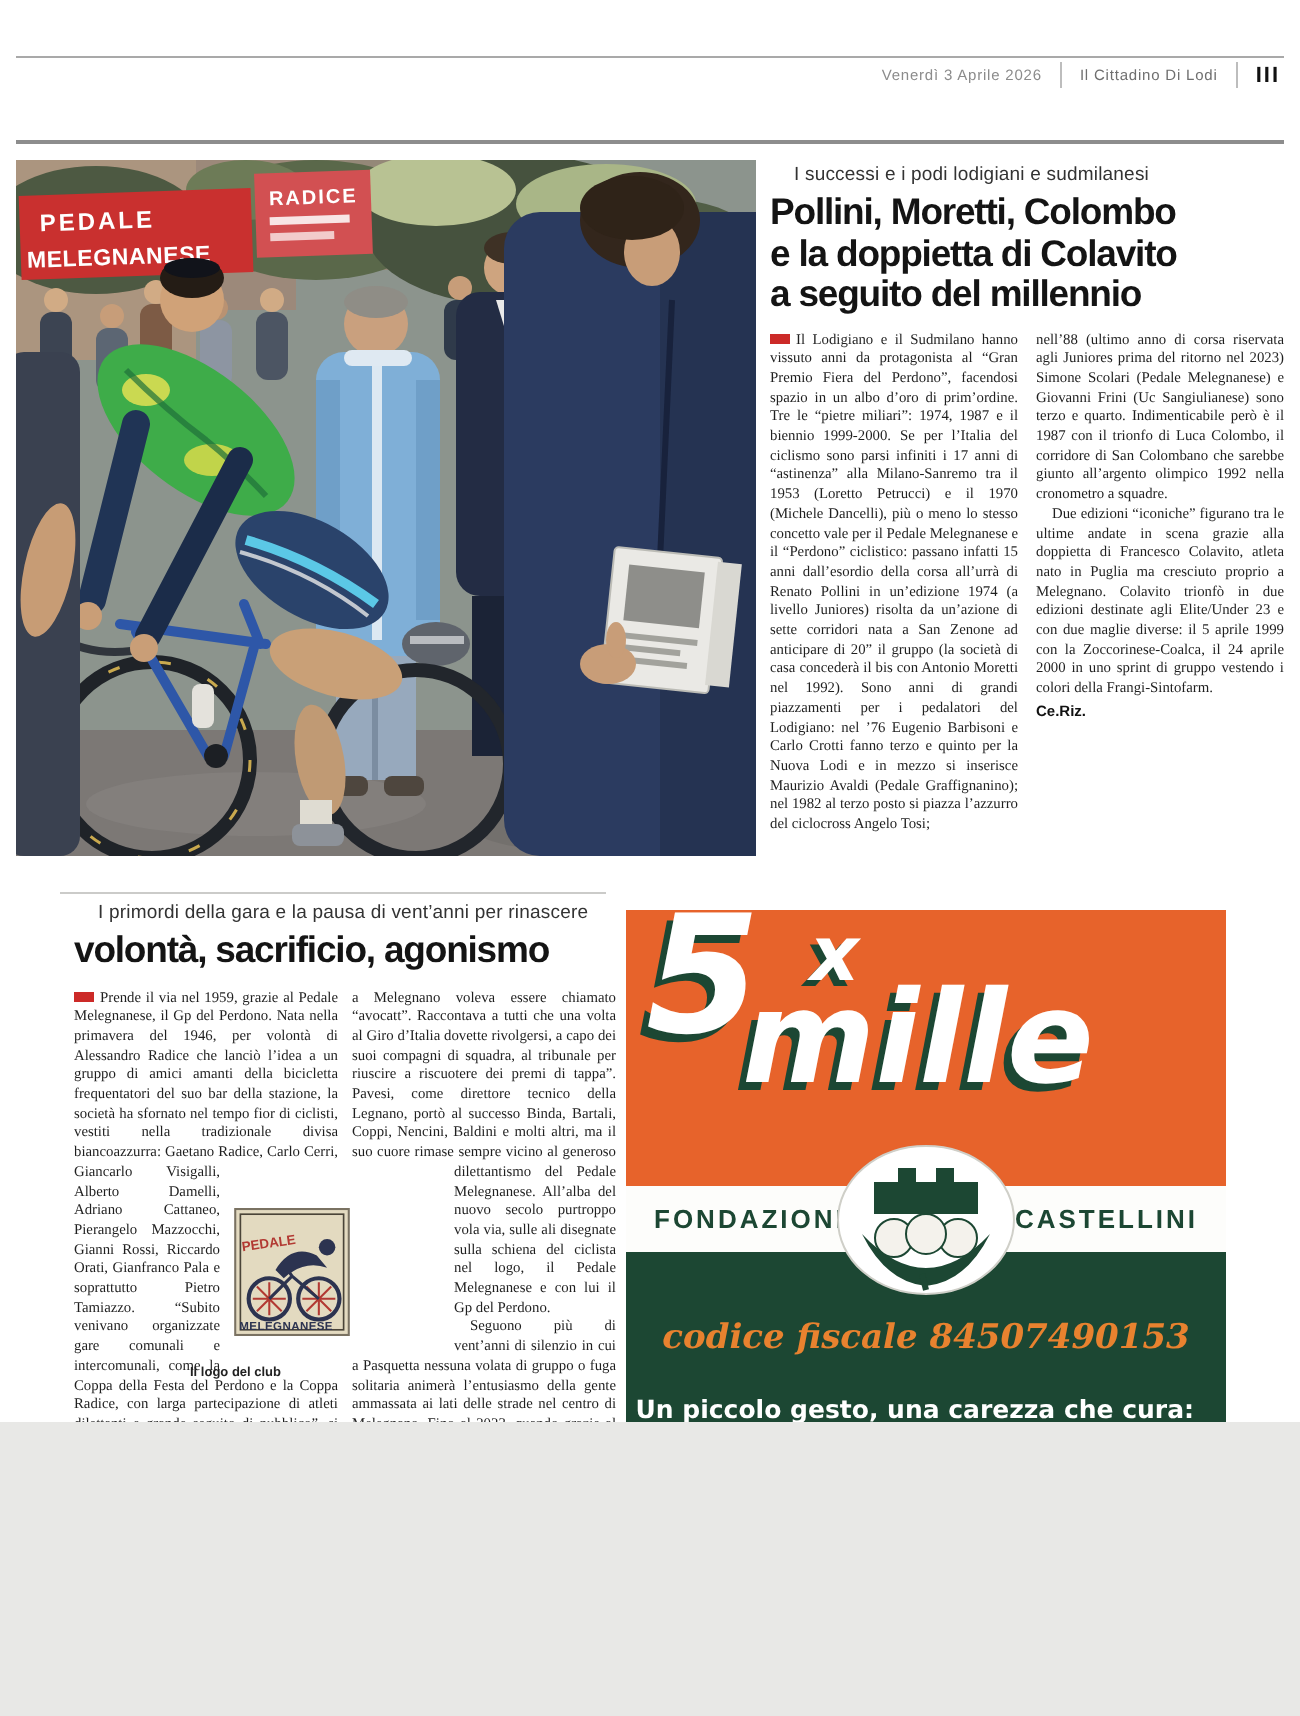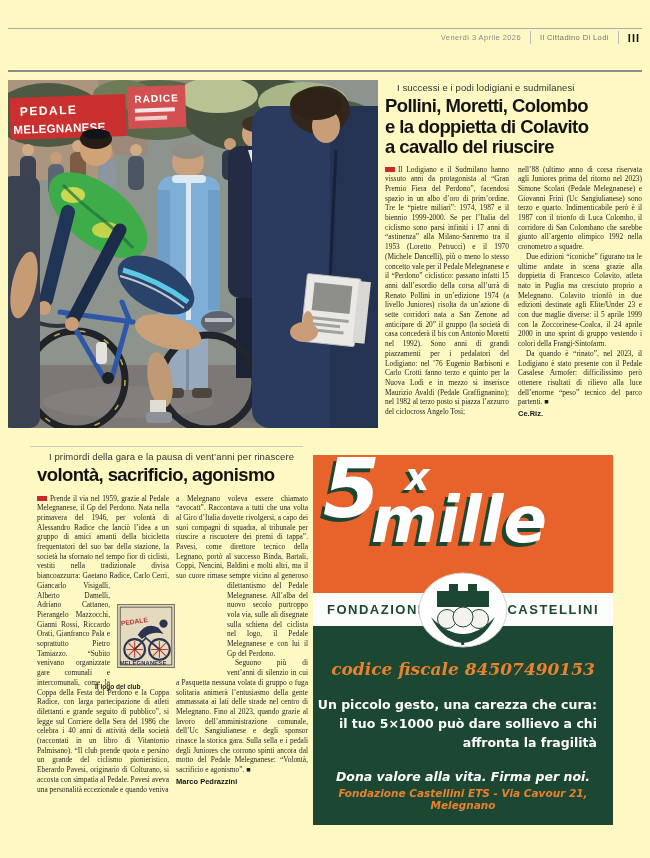--- a/index.html
+++ b/index.html
@@ -1,16 +1,16 @@
 <!DOCTYPE html>
 <html><head>
 <meta charset="utf-8">
 <style>
   html,body{margin:0;padding:0;background:#e8e8e6;}
-  .page{position:relative;width:650px;height:858px;background:#fef9c3;margin:0 auto;overflow:hidden;
+  .page{position:relative;width:650px;height:711px;background:#ffffff;margin:0 auto;overflow:hidden;
         font-family:"Liberation Sans",sans-serif;}
 
   
   .rule{position:absolute;background:#a9a9a9;height:1px;left:8px;right:8px;}
   .rule.r2{background:#8d8d8d;height:1.5px;}
   .hdr-row{position:absolute;top:31px;right:10px;display:flex;align-items:center;gap:9px;}
   .hdr-date,.hdr-paper{font-size:7.5px;color:#8b8b8b;letter-spacing:.4px;}
   .hdr-paper{color:#6f6f6f;}
   .hdr-sep{width:1px;height:13px;background:#bdbdbd;}
   .hdr-page{font-size:11px;font-weight:900;color:#111;letter-spacing:1px;}
@@ -211,30 +211,29 @@
         <ellipse cx="300" cy="240" rx="5" ry="9" fill="#C89D78"></ellipse>
       </g>
     </svg>
   </figure>
 
   <section class="art-main">
     <div class="kicker">I successi e i podi lodigiani e sudmilanesi</div>
     <h1 style="margin:3px 0 0 0;">
       <div class="headline">Pollini, Moretti, Colombo</div>
       <div class="headline">e la doppietta di Colavito</div>
-      <div class="headline">a cavallo del riuscire</div>
+      <div class="headline">a seguito del millennio</div>
     </h1>
     <div class="bodycols">
       <div class="col">
         <p><span class="redmark"></span><span>Il Lodigiano e il Sudmilano hanno vissuto anni da protagonista al “Gran Premio Fiera del Perdono”, facendosi spazio in un albo d’oro di prim’ordine. Tre le “pietre miliari”: 1974, 1987 e il biennio 1999-2000. Se per l’Italia del ciclismo sono parsi infiniti i 17 anni di “astinenza” alla Milano-Sanremo tra il 1953 (Loretto Petrucci) e il 1970 (Michele Dancelli), più o meno lo stesso concetto vale per il Pedale Melegnanese e il “Perdono” ciclistico: passano infatti 15 anni dall’esordio della corsa all’urrà di Renato Pollini in un’edizione 1974 (a livello Juniores) risolta da un’azione di sette corridori nata a San Zenone ad anticipare di 20” il gruppo (la società di casa concederà il bis con Antonio Moretti nel 1992). Sono anni di grandi piazzamenti per i pedalatori del Lodigiano: nel ’76 Eugenio Barbisoni e Carlo Crotti fanno terzo e quinto per la Nuova Lodi e in mezzo si inserisce Maurizio Avaldi (Pedale Graffignanino); nel 1982 al terzo posto si piazza l’azzurro del ciclocross Angelo Tosi;</span></p>
       </div>
       <div class="col">
         <p>nell’88 (ultimo anno di corsa riservata agli Juniores prima del ritorno nel 2023) Simone Scolari (Pedale Melegnanese) e Giovanni Frini (Uc Sangiulianese) sono terzo e quarto. Indimenticabile però è il 1987 con il trionfo di Luca Colombo, il corridore di San Colombano che sarebbe giunto all’argento olimpico 1992 nella cronometro a squadre.</p>
         <p class="ind">Due edizioni “iconiche” figurano tra le ultime andate in scena grazie alla doppietta di Francesco Colavito, atleta nato in Puglia ma cresciuto proprio a Melegnano. Colavito trionfò in due edizioni destinate agli Elite/Under 23 e con due maglie diverse: il 5 aprile 1999 con la Zoccorinese-Coalca, il 24 aprile 2000 in uno sprint di gruppo vestendo i colori della Frangi-Sintofarm.</p>
-        <p class="ind">Da quando è “rinato”, nel 2023, il Lodigiano è stato presente con il Pedale Casalese Armofer: difficilissimo però ottenere risultati di rilievo alla luce dell’enorme “peso” tecnico del parco partenti. ■</p>
         <div class="sig">Ce.Riz.</div>
       </div>
     </div>
   </section>
 
   <div class="hist-rule"></div>
   <section class="art-hist">
     <div class="kicker">I primordi della gara e la pausa di vent’anni per rinascere</div>
     <h2 style="margin:3px 0 0 0;">
       <div class="headline">volontà, sacrificio, agonismo</div>

